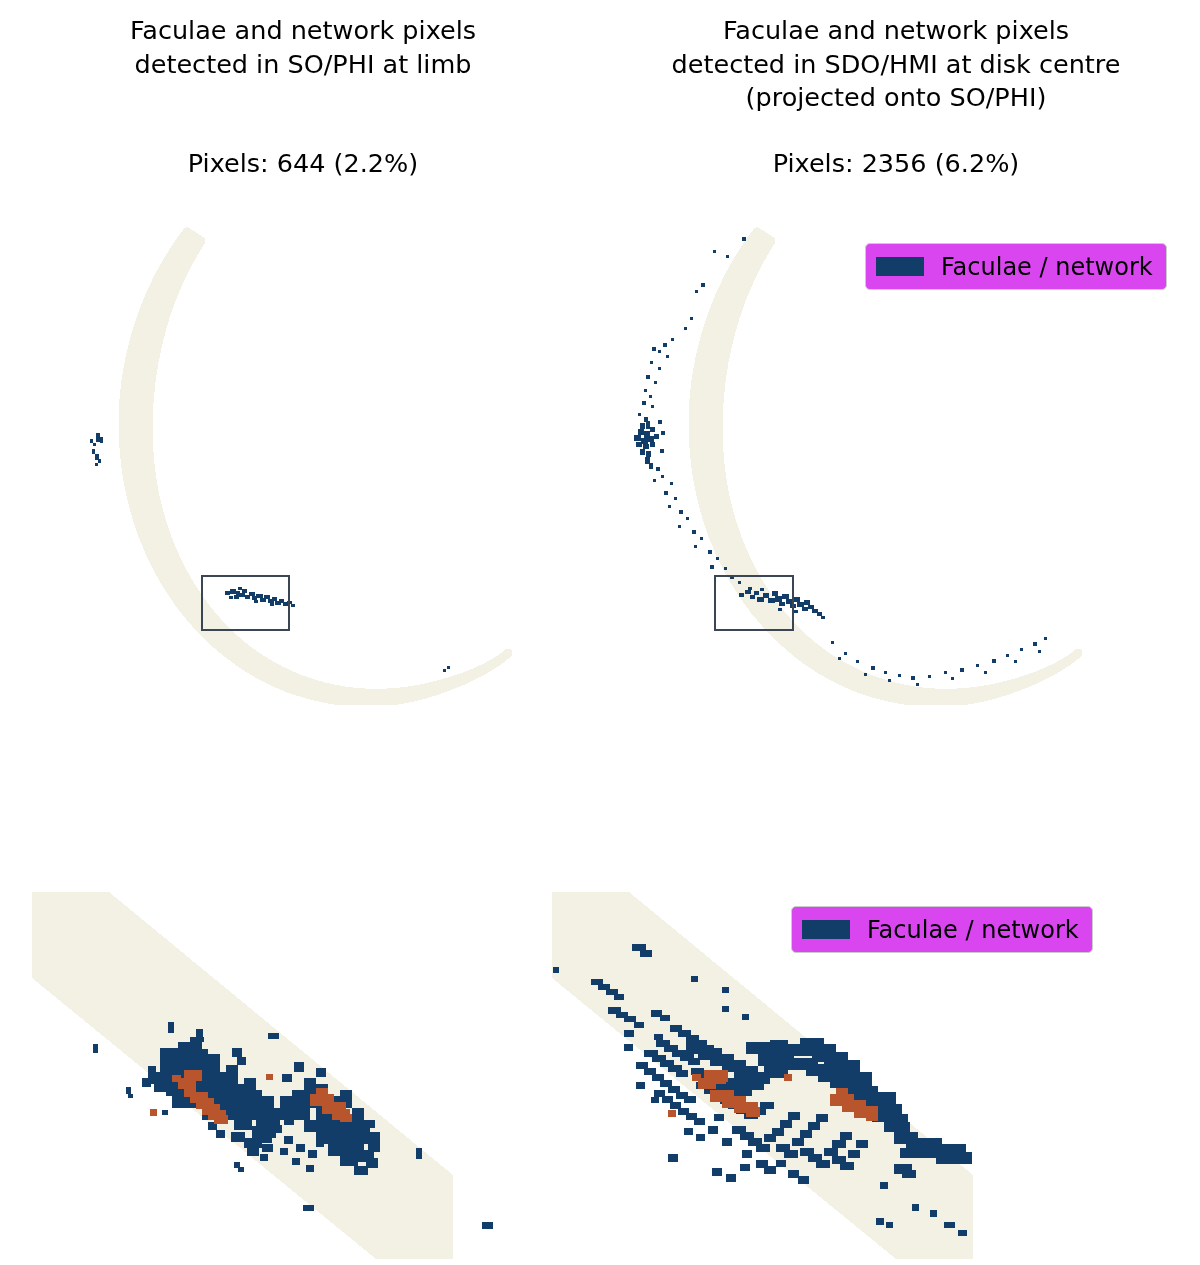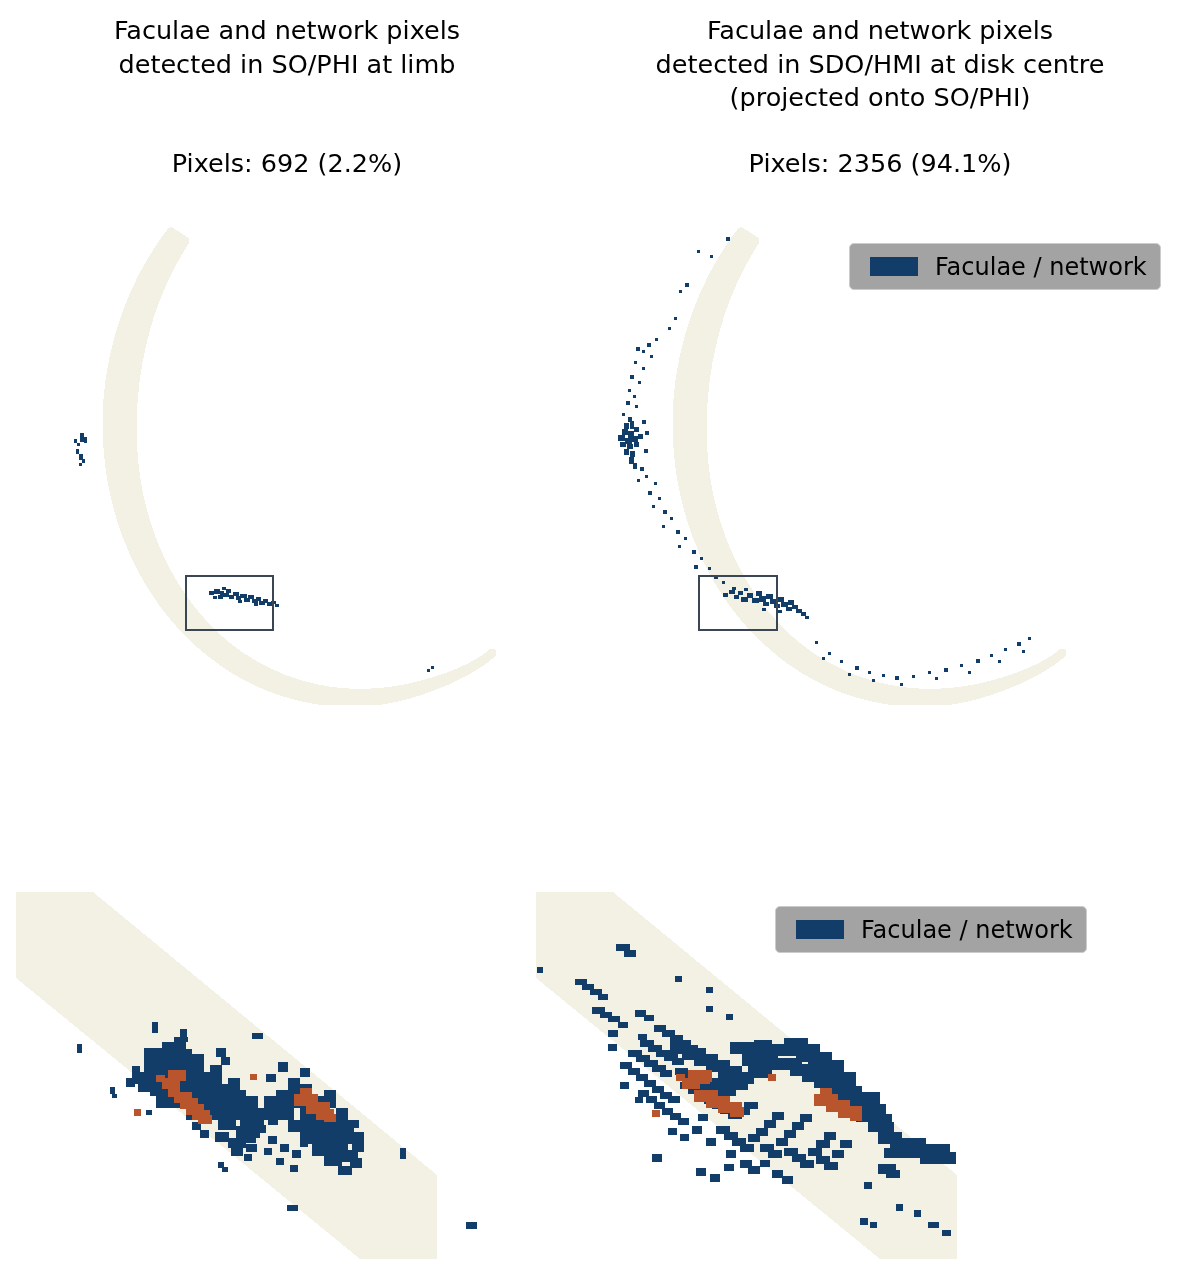--- a/index.html
+++ b/index.html
@@ -10,21 +10,21 @@
   body {
     width: 1200px;
     height: 1265px;
     font-family: "DejaVu Sans", sans-serif;
     color: #000000;
     overflow: hidden;
     position: relative;
   }
   .figure {
     position: absolute;
-    left: 0; top: 0;
+    left: 16px; top: 0;
     width: 1024px;
     height: 1265px;
   }
 
   
   .col-title {
     position: absolute;
     text-align: center;
     font-size: 25.5px;
     line-height: 1.32;
@@ -50,24 +50,24 @@
   }
   #panel-limb-left   { left: 30px;  top: 205px;  width: 500px; height: 500px; }
   #panel-limb-right  { left: 600px; top: 205px;  width: 500px; height: 500px; }
   #panel-zoom-left   { left: 0px;   top: 882px;  width: 515px; height: 383px; }
   #panel-zoom-right  { left: 520px; top: 882px;  width: 515px; height: 383px; }
   .panel svg { display: block; }
 
   
   .legend {
     position: absolute;
-    background: #a3a3a3;
+    background: #d946ef;
     border: 1.4px solid #cccccc;
     border-radius: 5px;
-    padding: 7px 13px 7px 20px;
+    padding: 7px 13px 7px 10px;
     box-sizing: border-box;
   }
   #legend-top    { left: 849px; top: 243px; }
   #legend-bottom { left: 775px; top: 906px; }
 
   .legend-row {
     display: flex;
     align-items: center;
     height: 31px;
   }
@@ -89,23 +89,23 @@
 
 <div class="figure">
 
   <div class="col-title" id="title-left">Faculae and network pixels
 detected in SO/PHI at limb</div>
 
   <div class="col-title" id="title-right">Faculae and network pixels
 detected in SDO/HMI at disk centre
 (projected onto SO/PHI)</div>
 
-  <div class="pixel-count" id="count-left">Pixels: 692 (2.2%)</div>
-
-  <div class="pixel-count" id="count-right">Pixels: 2356 (94.1%)</div>
+  <div class="pixel-count" id="count-left">Pixels: 644 (2.2%)</div>
+
+  <div class="pixel-count" id="count-right">Pixels: 2356 (6.2%)</div>
 
   <div class="panel" id="panel-limb-left">
     <svg width="500" height="500" viewBox="0 0 500 500" shape-rendering="crispEdges">
       <g>
         <path d="M141,27 C95,88 72,165 78,243 C84,327 122,401 181,448 C240,495 317,510 389,486 C429,473 454,456 462,448
                  C455,455 431,470 392,480 C322,499 253,485 199,443 C143,398 108,326 103,247 C98,172 116,96 155,36 Z" fill="#f2f1e3" stroke="#f2f1e3" stroke-width="9" stroke-linejoin="round"></path>
       </g>
       <g fill="#123d68">
 
         <rect x="44" y="234" width="3" height="4"></rect>

